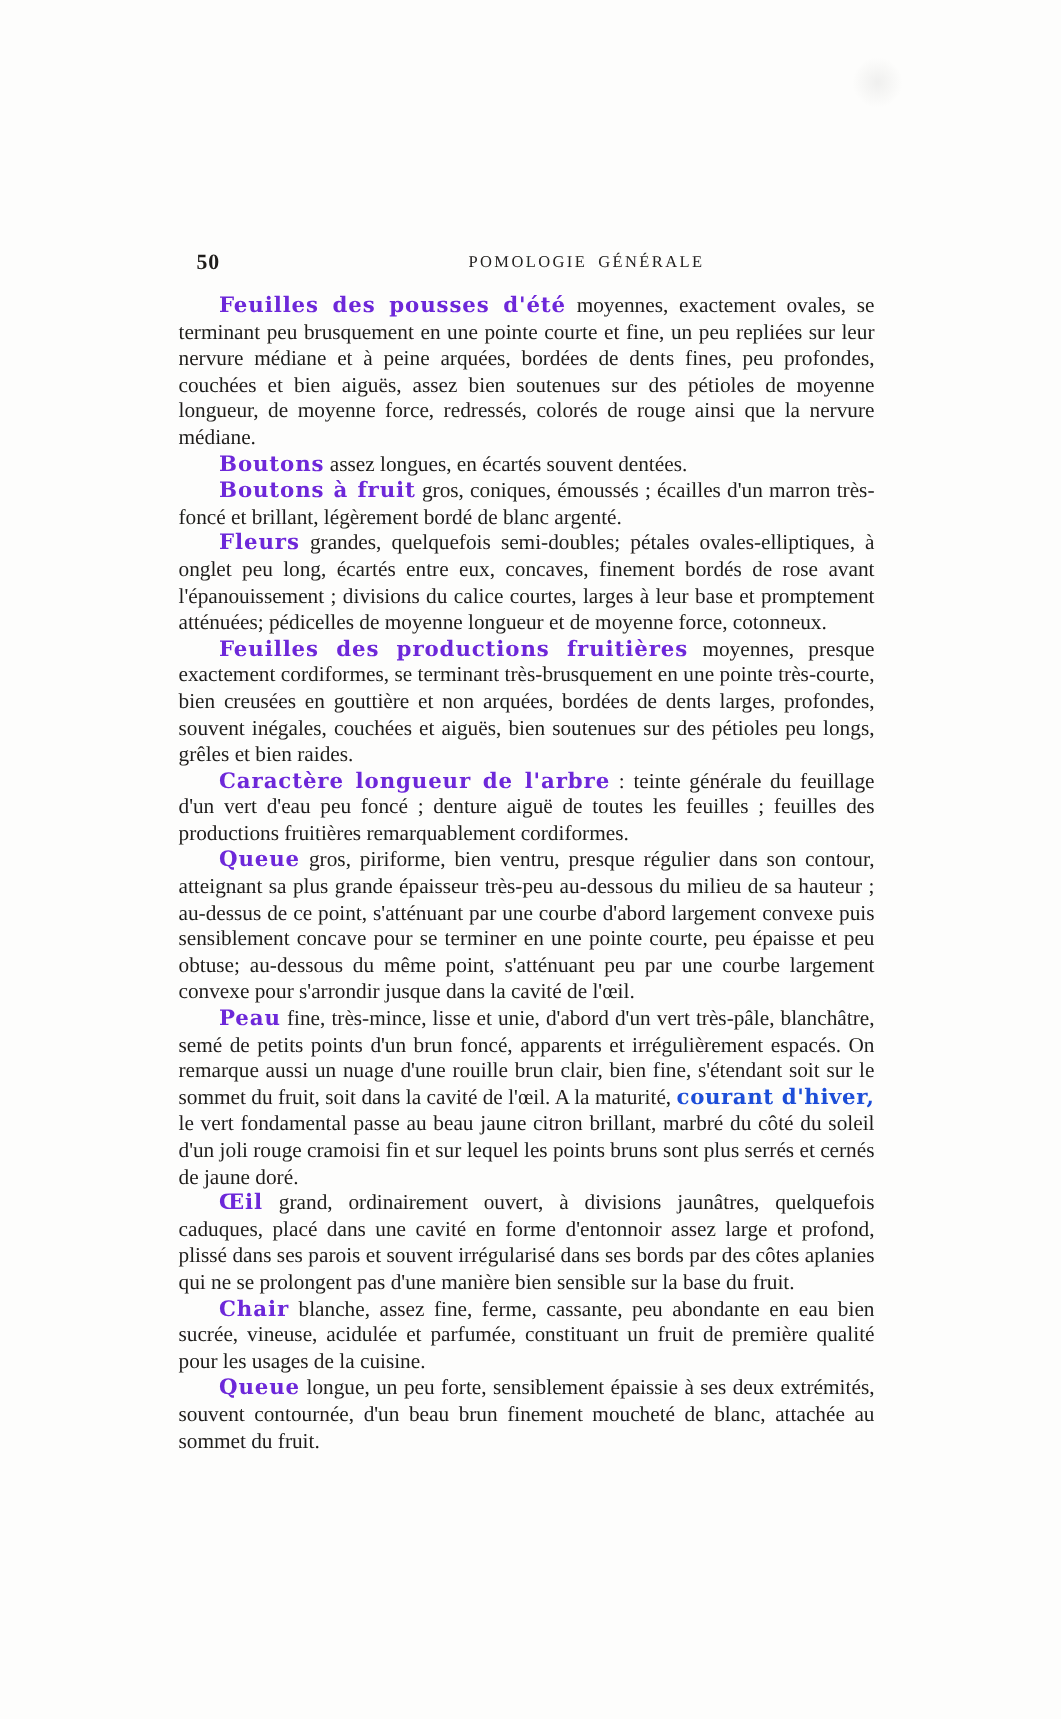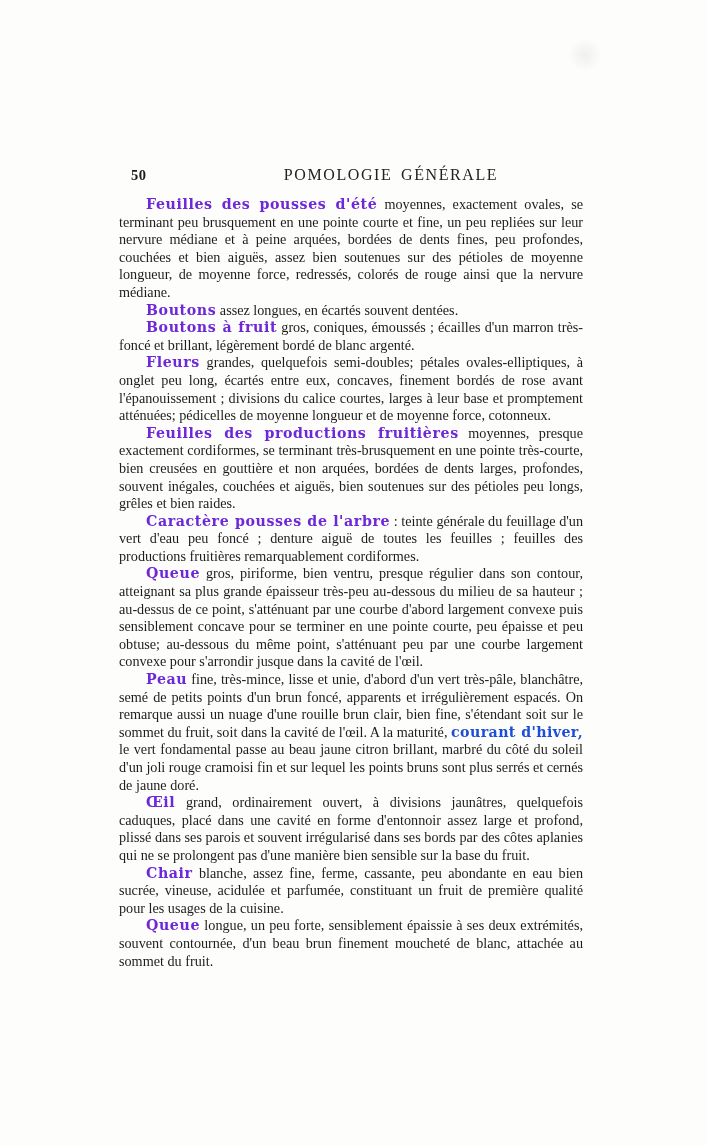--- a/index.html
+++ b/index.html
@@ -46,21 +46,21 @@
     font-size: 14.5px;
     letter-spacing: 0.5px;
   }
   .running-title {
     display: block;
     text-align: center;
     position: relative;
     left: 40px;
     letter-spacing: 1.6px;
     word-spacing: 3px;
-    font-size: 16px;
+    font-size: 11px;
     color: #232120;
   }
   .body-copy {
     margin-top: 11px;
     font-size: 14.2px;
     line-height: 17.6px;
     text-align: justify;
   }
   .para {
     margin: 0;
@@ -114,21 +114,21 @@
         <span class="lead">Fleurs</span>
         <span>grandes, quelquefois semi-doubles; pétales ovales-elliptiques, à onglet peu long, écartés entre eux, concaves, finement bordés de rose avant l'épanouissement ; divisions du calice courtes, larges à leur base et promptement atténuées; pédicelles de moyenne longueur et de moyenne force, cotonneux.</span>
       </p>
 
       <p class="para">
         <span class="lead">Feuilles des productions fruitières</span>
         <span>moyennes, presque exactement cordiformes, se terminant très-brusquement en une pointe très-courte, bien creusées en gouttière et non arquées, bordées de dents larges, profondes, souvent inégales, couchées et aiguës, bien soutenues sur des pétioles peu longs, grêles et bien raides.</span>
       </p>
 
       <p class="para">
-        <span class="lead">Caractère pousses de l'arbre</span>
+        <span class="lead">Caractère longueur de l'arbre</span>
         <span>: teinte générale du feuillage d'un vert d'eau peu foncé ; denture aiguë de toutes les feuilles ; feuilles des productions fruitières remarquablement cordiformes.</span>
       </p>
 
       <p class="para">
         <span class="lead">Queue</span>
         <span>gros, piriforme, bien ventru, presque régulier dans son contour, atteignant sa plus grande épaisseur très-peu au-dessous du milieu de sa hauteur ; au-dessus de ce point, s'atténuant par une courbe d'abord largement convexe puis sensiblement concave pour se terminer en une pointe courte, peu épaisse et peu obtuse; au-dessous du même point, s'atténuant peu par une courbe largement convexe pour s'arrondir jusque dans la cavité de l'œil.</span>
       </p>
 
       <p class="para">
         <span class="lead">Peau</span>

